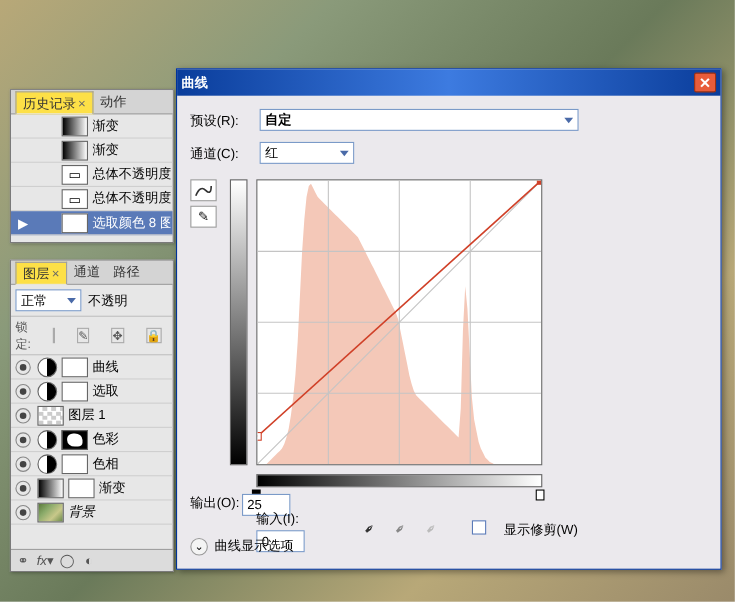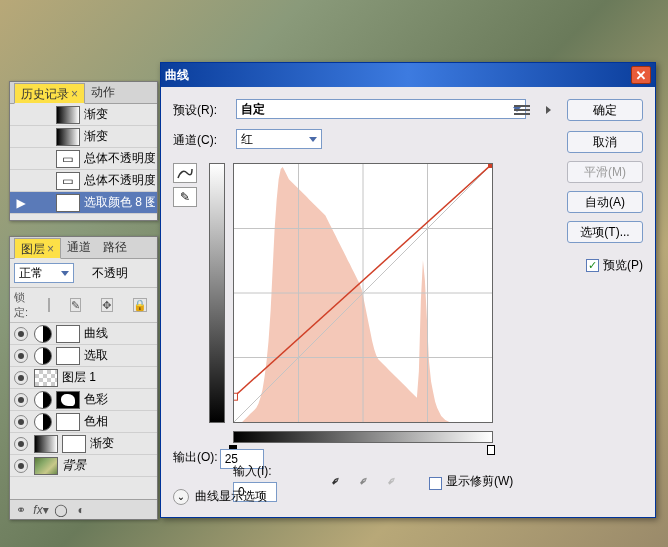--- a/index.html
+++ b/index.html
@@ -35,21 +35,21 @@
   .thumb.black { background: #000; }
   .thumb.grad { background: linear-gradient(90deg,#000,#fff); }
   .thumb.checker { background:
     repeating-conic-gradient(#ccc 0 25%, #fff 0 50%) 0 0/8px 8px; }
   .thumb.img { background: linear-gradient(135deg,#5a7a3a,#8aaa6a,#c8c88a,#6a8a4a); }
   .eye { width:14px;height:14px;border:1px solid #888;border-radius:50%;position:relative; }
   .eye::after{content:"";position:absolute;width:6px;height:6px;background:#444;border-radius:50%;left:3px;top:3px;}
   .row .text { flex:1; white-space:nowrap; overflow:hidden; }
   .adjust-icon { width:18px;height:18px;border-radius:50%;background:conic-gradient(#000 0 50%,#fff 50% 100%);border:1px solid #666; }
 
-  .layer-opts { display:flex; align-items:center; gap:18px; padding:4px; border-bottom:1px solid #c0c0c0; }
+  .layer-opts { display:flex; align-items:center; gap:6px; padding:4px; border-bottom:1px solid #c0c0c0; }
   .combo { height:20px; border:1px solid #7a9ac8; background:#fff; display:flex; align-items:center; justify-content:space-between; padding:0 4px; min-width:60px; }
   .combo .arrow { width:0;height:0;border-left:4px solid transparent;border-right:4px solid transparent;border-top:5px solid #4a6aa8; }
   .lockrow { display:flex; align-items:center; gap:20px; padding:2px 4px; border-bottom:1px solid #c0c0c0; color:#555; font-size:11px; }
   .lockrow .ic{width:14px;height:14px;border:1px solid #aaa;display:inline-block;}
 
   .panel-footer{height:20px;border-top:1px solid #a0a0a0;display:flex;align-items:center;gap:6px;padding:0 4px;background:#dcdcdc;position:absolute;bottom:0;left:0;right:0;}
   .panel-footer .fic{width:14px;height:14px;display:flex;align-items:center;justify-content:center;color:#555;}
 
   
   .dialog { position: absolute; left: 160px; top: 62px; width: 496px; height: 456px; background: #ebe9ed; border: 1px solid #003399; box-shadow: 2px 2px 6px rgba(0,0,0,0.4); }
@@ -90,21 +90,21 @@
   .marker{position:absolute;width:8px;height:10px;background:#000;}
   .marker.end{background:#fff;border:1px solid #000;}
 
   .io-fields{position:absolute;left:12px;top:362px;}
   .io-fields .f{display:flex;flex-direction:row;gap:2px;margin-bottom:10px;}
   .io-fields input{width:44px;height:20px;border:1px solid #7a9ac8;padding:2px 4px;font-family:inherit;font-size:12px;}
   .input-row{position:absolute;left:72px;top:362px;display:flex;align-items:center;gap:10px;}
   .input-row .glabel{margin-top:14px;}
   .eyedrops{display:flex;gap:10px;margin-left:40px;align-items:center;margin-top:10px;}
   .eyedrop{width:18px;height:18px;display:flex;align-items:center;justify-content:center;color:#333;transform:rotate(-45deg);}
-  .show-clip{display:flex;align-items:flex-end;gap:4px;margin-left:18px;margin-top:12px;}
+  .show-clip{display:flex;align-items:flex-start;gap:16px;margin-left:18px;margin-top:12px;}
 
   .disclosure{position:absolute;left:12px;bottom:12px;display:flex;align-items:center;gap:6px;}
   .disc-btn{width:16px;height:16px;border:1px solid #999;border-radius:8px;background:#f4f4f4;display:flex;align-items:center;justify-content:center;font-size:10px;}
 </style>
 </head>
 <body>
 
 <div class="panel history">
   <div class="tabbar">
     <div class="tab active"><span>历史记录</span><span class="close">×</span></div>
@@ -311,33 +311,14 @@
         <span class="cb-box"></span>
         <span>显示修剪(W)</span>
       </div>
     </div>
 
     <div class="disclosure">
       <div class="disc-btn">⌄</div>
       <span>曲线显示选项</span>
     </div>
 
-    <div class="rightcol">
-      <div class="menu-row">
-        <div class="menu-icon">
-            <span></span>
-            <span></span>
-            <span></span>
-          </div>
-        <div class="menu-tri"></div>
-        <div class="btn" style="margin-bottom:0">确定</div>
-      </div>
-      <div class="btn">取消</div>
-      <div class="btn disabled">平滑(M)</div>
-      <div class="btn">自动(A)</div>
-      <div class="btn">选项(T)...</div>
-      <div class="checkbox" style="margin-top:6px">
-        <span class="cb-box">✓</span>
-        <span>预览(P)</span>
-      </div>
-    </div>
   </div>
 </div>
 
 </body></html>

